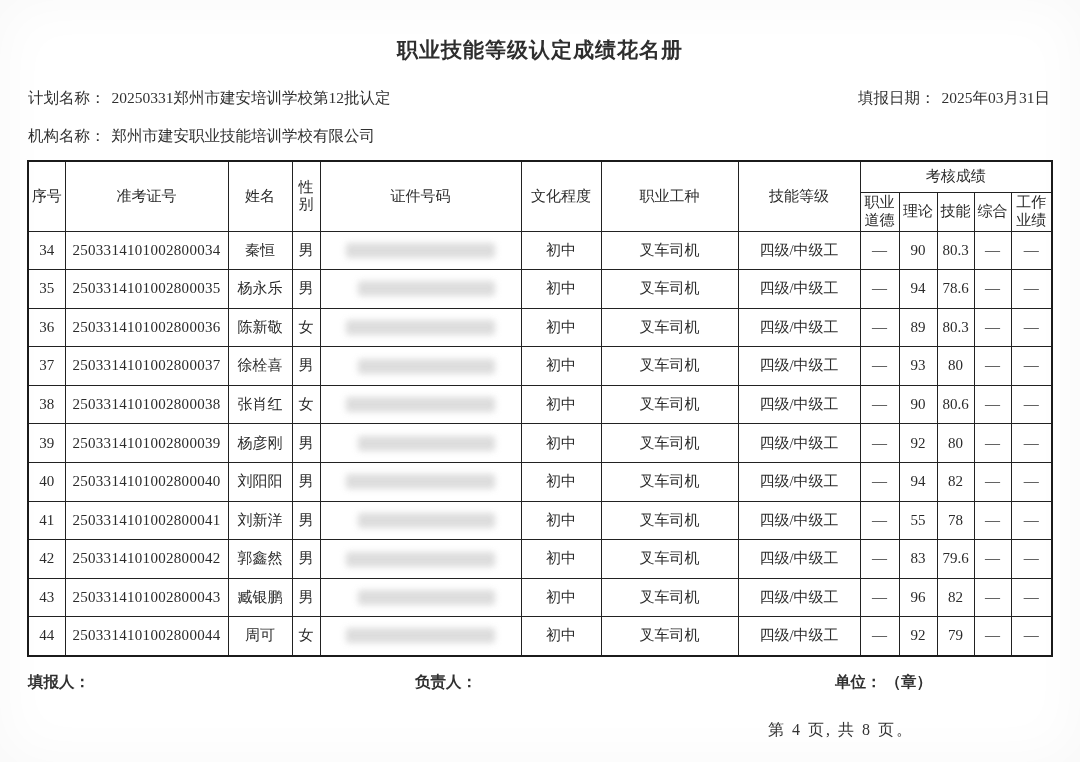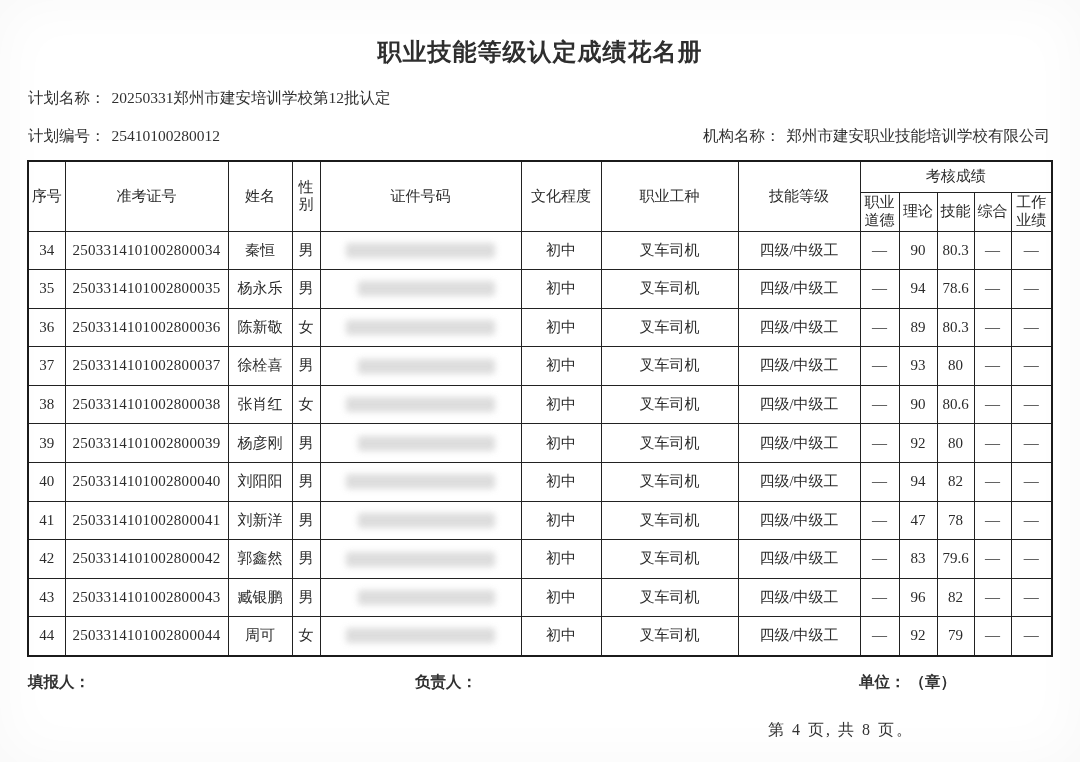--- a/index.html
+++ b/index.html
@@ -9,21 +9,21 @@
     font-family:"Liberation Serif", serif;
     color:#2b2b2b;
     position:relative;
     overflow:hidden;
     box-shadow: inset 0 0 60px rgba(0,0,0,0.03);
   }
   .page-title {
     position:absolute; top:36px; left:0; width:100%;
     text-align:center;
     font-family:"Liberation Sans", sans-serif;
-    font-weight:bold; font-size:24px; letter-spacing:1px;
+    font-weight:bold; font-size:21px; letter-spacing:1px;
     color:#2e2e2e;
   }
   .meta-line {
     position:absolute; left:28px; right:30px;
     display:flex; justify-content:space-between;
     font-size:15.5px; color:#303030;
   }
   #meta-line-1 { top:88px; }
   #meta-line-2 { top:126px; }
   .meta-item .lbl { margin-right:6px; }
@@ -59,38 +59,38 @@
   }
   tbody tr:nth-child(even) .redact-bar { transform:translateX(6px); width:70%; }
 
   .sign-line {
     position:absolute; top:672px; left:28px; right:30px;
     height:20px; font-size:15.5px; color:#303030;font-weight:bold;
   }
   .sign-item { position:absolute; top:0; }
   #sign-preparer { left:0; }
   #sign-approver { left:387px; }
-  #sign-unit { left:807px;margin-left:24px; }
+  #sign-unit { left:807px; }
 
   .page-indicator {
     position:absolute; top:720px; left:768px;
     font-size:16px; letter-spacing:2px; color:#333333;
   }
 </style>
 </head>
 <body>
 
 <div class="page-title">职业技能等级认定成绩花名册</div>
 
 <div class="meta-line" id="meta-line-1">
   <span class="meta-item"><span class="lbl">计划名称：</span><span>20250331郑州市建安培训学校第12批认定</span></span>
+  <span class="meta-item"><span class="lbl">填报日期：</span><span>2025年03月31日</span></span>
 </div>
 
 <div class="meta-line" id="meta-line-2">
-  <span class="meta-item"><span class="lbl">计划编号：</span><span>25410100280012</span></span>
   <span class="meta-item"><span class="lbl">机构名称：</span><span>郑州市建安职业技能培训学校有限公司</span></span>
 </div>
 
 <table class="roster">
   <colgroup>
     <col style="width:37px">
       <col style="width:163px">
       <col style="width:64px">
       <col style="width:28px">
     <col style="width:201px">
@@ -264,21 +264,21 @@
     <td>男</td>
     <td>
       <div class="redact-wrap">
         <div class="redact-bar"></div>
       </div>
     </td>
     <td>初中</td>
     <td>叉车司机</td>
     <td>四级/中级工</td>
     <td>—</td>
-    <td>47</td>
+    <td>55</td>
     <td>78</td>
     <td>—</td>
     <td>—</td>
   </tr>
       <tr>
     <td class="cell-seq">42</td>
     <td class="cell-exam-no">2503314101002800042</td>
     <td>郭鑫然</td>
     <td>男</td>
     <td>

